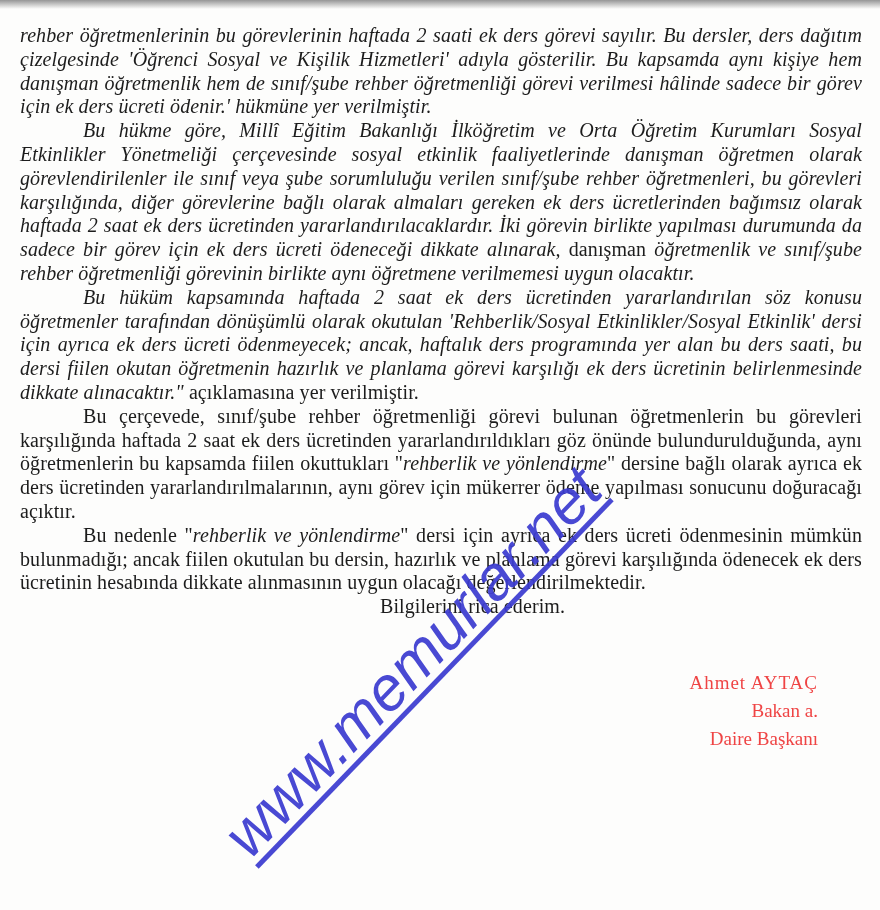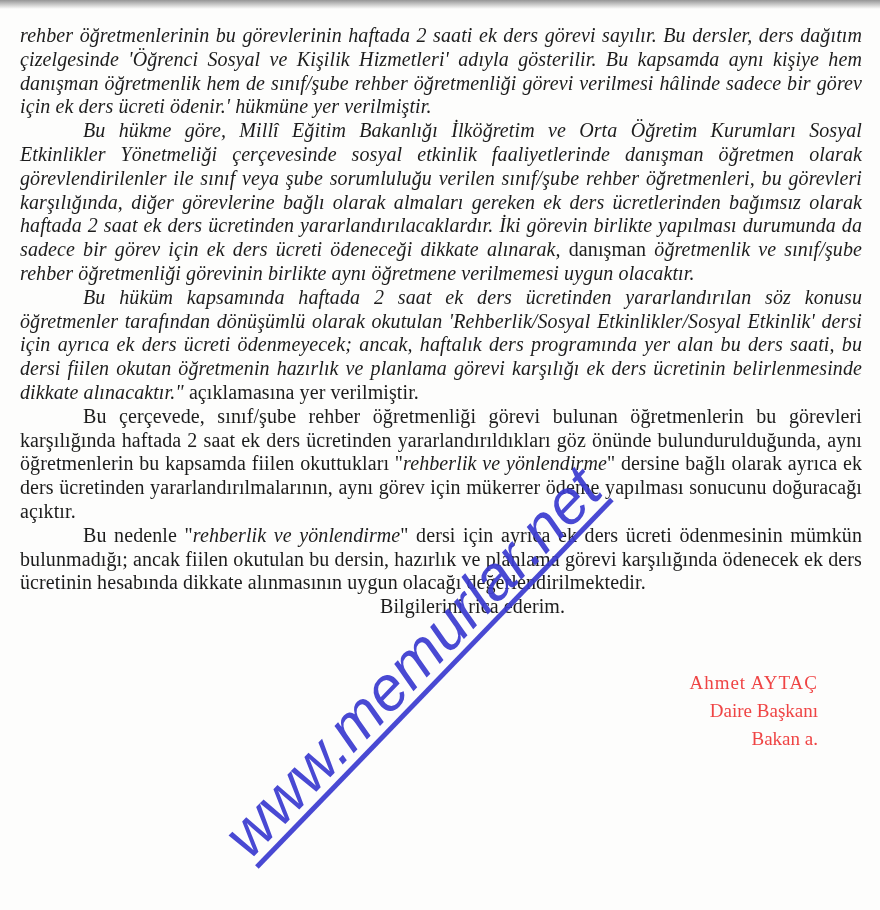--- a/index.html
+++ b/index.html
@@ -66,19 +66,19 @@
       <p class="para"><span class="it">rehber öğretmenlerinin bu görevlerinin haftada 2 saati ek ders görevi sayılır. Bu dersler, ders dağıtım çizelgesinde 'Öğrenci Sosyal ve Kişilik Hizmetleri' adıyla gösterilir. Bu kapsamda aynı kişiye hem danışman öğretmenlik hem de sınıf/şube rehber öğretmenliği görevi verilmesi hâlinde sadece bir görev için ek ders ücreti ödenir.' hükmüne yer verilmiştir.</span></p>
       <p class="para indent"><span class="it">Bu hükme göre, Millî Eğitim Bakanlığı İlköğretim ve Orta Öğretim Kurumları Sosyal Etkinlikler Yönetmeliği çerçevesinde sosyal etkinlik faaliyetlerinde danışman öğretmen olarak görevlendirilenler ile sınıf veya şube sorumluluğu verilen sınıf/şube rehber öğretmenleri, bu görevleri karşılığında, diğer görevlerine bağlı olarak almaları gereken ek ders ücretlerinden bağımsız olarak haftada 2 saat ek ders ücretinden yararlandırılacaklardır. İki görevin birlikte yapılması durumunda da sadece bir görev için ek ders ücreti ödeneceği dikkate alınarak, </span><span>danışman </span><span class="it">öğretmenlik ve sınıf/şube rehber öğretmenliği görevinin birlikte aynı öğretmene verilmemesi uygun olacaktır.</span></p>
       <p class="para indent"><span class="it">Bu hüküm kapsamında haftada 2 saat ek ders ücretinden yararlandırılan söz konusu öğretmenler tarafından dönüşümlü olarak okutulan 'Rehberlik/Sosyal Etkinlikler/Sosyal Etkinlik' dersi için ayrıca ek ders ücreti ödenmeyecek; ancak, haftalık ders programında yer alan bu ders saati, bu dersi fiilen okutan öğretmenin hazırlık ve planlama görevi karşılığı ek ders ücretinin belirlenmesinde dikkate alınacaktır." </span><span>açıklamasına yer verilmiştir.</span></p>
       <p class="para indent"><span>Bu çerçevede, sınıf/şube rehber öğretmenliği görevi bulunan öğretmenlerin bu görevleri karşılığında haftada 2 saat ek ders ücretinden yararlandırıldıkları göz önünde bulundurulduğunda, aynı öğretmenlerin bu kapsamda fiilen okuttukları "</span><span class="it">rehberlik ve yönlendirme</span><span>" dersine bağlı olarak ayrıca ek ders ücretinden yararlandırılmalarının, aynı görev için mükerrer ödeme yapılması sonucunu doğuracağı açıktır.</span></p>
       <p class="para indent"><span>Bu nedenle "</span><span class="it">rehberlik ve yönlendirme</span><span>" dersi için ayrıca ek ders ücreti ödenmesinin mümkün bulunmadığı; ancak fiilen okutulan bu dersin, hazırlık ve planlama görevi karşılığında ödenecek ek ders ücretinin hesabında dikkate alınmasının uygun olacağı değerlendirilmektedir.</span></p>
       <p class="para indent short"><span>Bilgilerini rica ederim.</span></p>
     </div>
 
   <div class="signature">
     <div class="sig-name">Ahmet AYTAÇ</div>
+    <div>Bakan a.</div>
     <div>Daire Başkanı</div>
-    <div>Bakan a.</div>
   </div>
 
   <div class="watermark" style="color: rgb(60, 60, 208);">www.memurlar.net</div>
 
 </div>
 
 </body></html>

